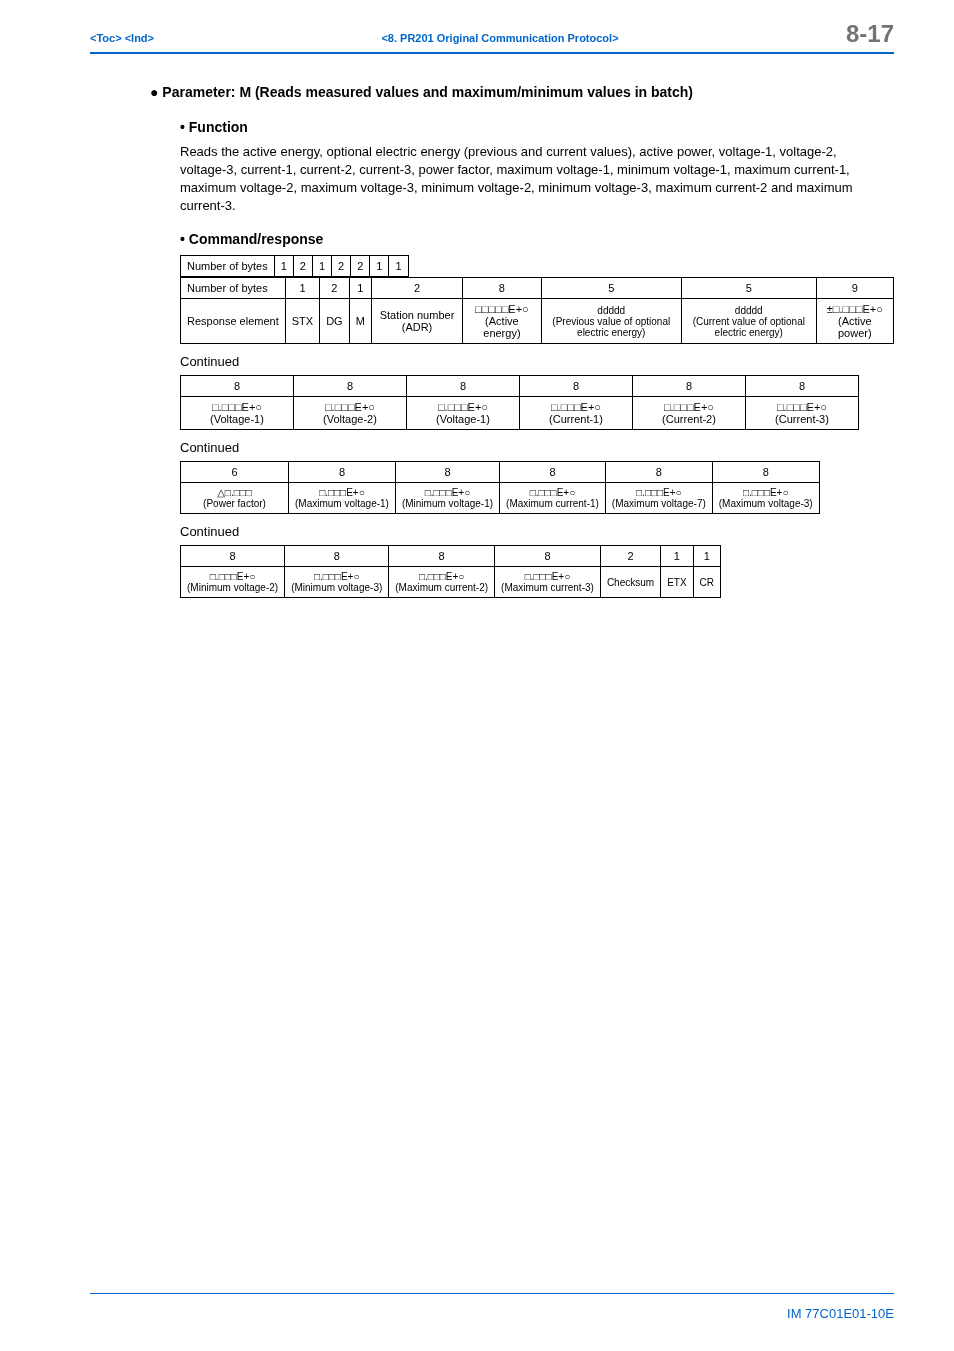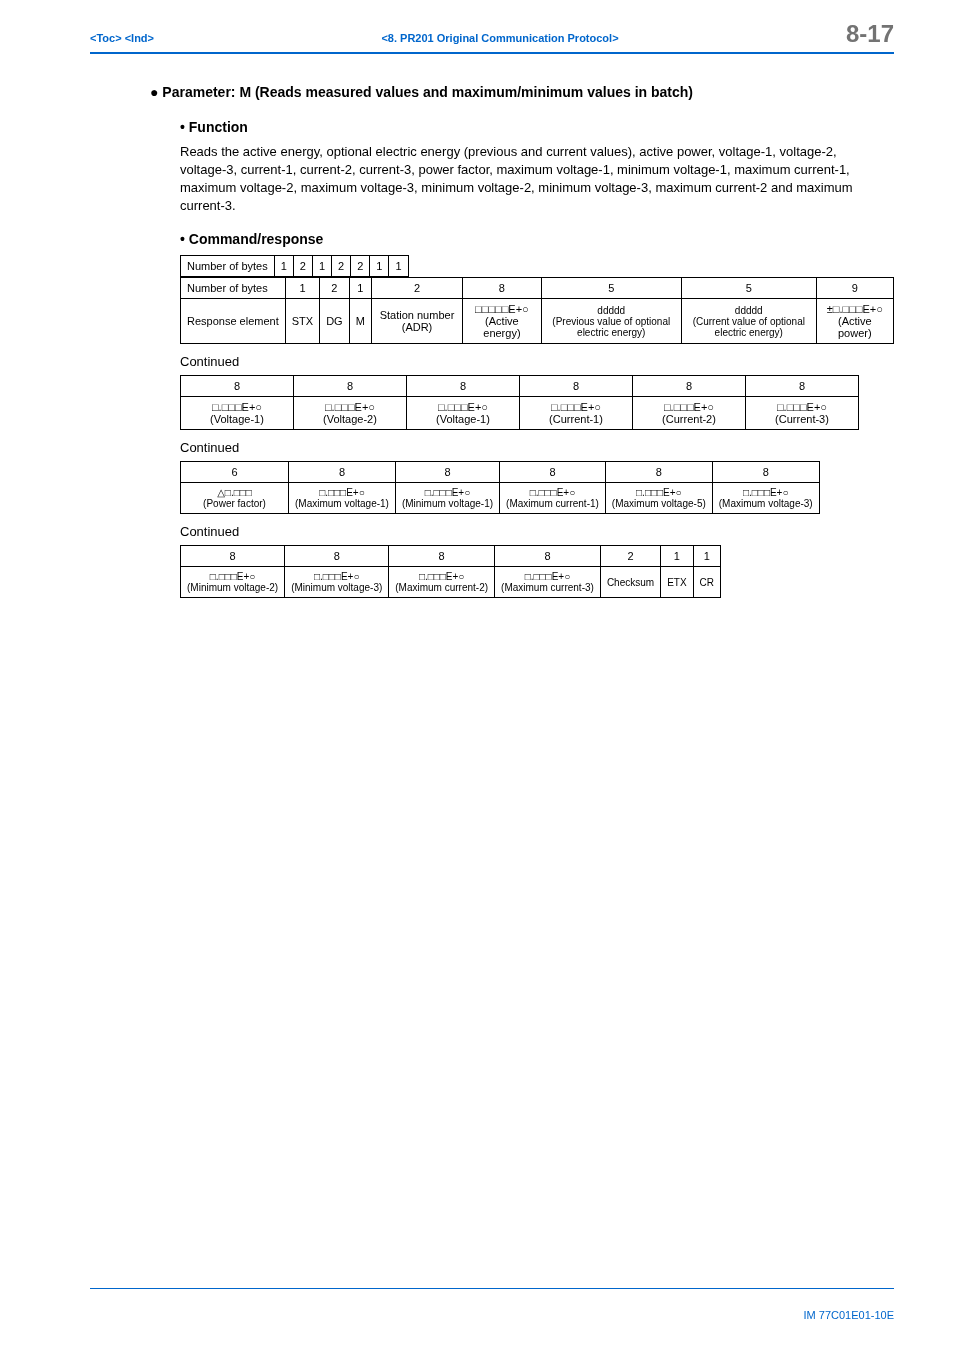--- a/index.html
+++ b/index.html
@@ -95,26 +95,26 @@
     text-align: left;
   }
   table.proto td.left, table.proto th.left {
     text-align: left;
   }
   .sq { font-family: sans-serif; }
   .footer {
     position: absolute;
     bottom: 30px;
     right: 60px;
-    font-size: 11px;
+    font-size: 13px;
     color: #0066cc;
     border-top: 1px solid #0066cc;
     width: 804px;
     text-align: right;
-    padding-top: 20px;
+    padding-top: 12px;
   }
   .nowrap { white-space: nowrap; }
 </style>
 </head>
 <body>
 
 <div class="page">
 
   <div class="header-row">
     <span class="toc-ind">
@@ -221,21 +221,21 @@
       <td>8</td>
       <td>8</td>
       <td>8</td>
       <td>8</td>
     </tr>
     <tr style="font-size:10px">
       <td><span class="sq">△□.□□□</span><br><span>(Power factor)</span></td>
       <td><span class="sq">□.□□□E+○</span><br><span>(Maximum voltage-1)</span></td>
       <td><span class="sq">□.□□□E+○</span><br><span>(Minimum voltage-1)</span></td>
       <td><span class="sq">□.□□□E+○</span><br><span>(Maximum current-1)</span></td>
-      <td><span class="sq">□.□□□E+○</span><br><span>(Maximum voltage-5)</span></td>
+      <td><span class="sq">□.□□□E+○</span><br><span>(Maximum voltage-7)</span></td>
       <td><span class="sq">□.□□□E+○</span><br><span>(Maximum voltage-3)</span></td>
     </tr>
   </tbody>
     </table>
 
   <div class="continued">Continued</div>
 
   <table class="proto">
     <tbody>
         <tr>

